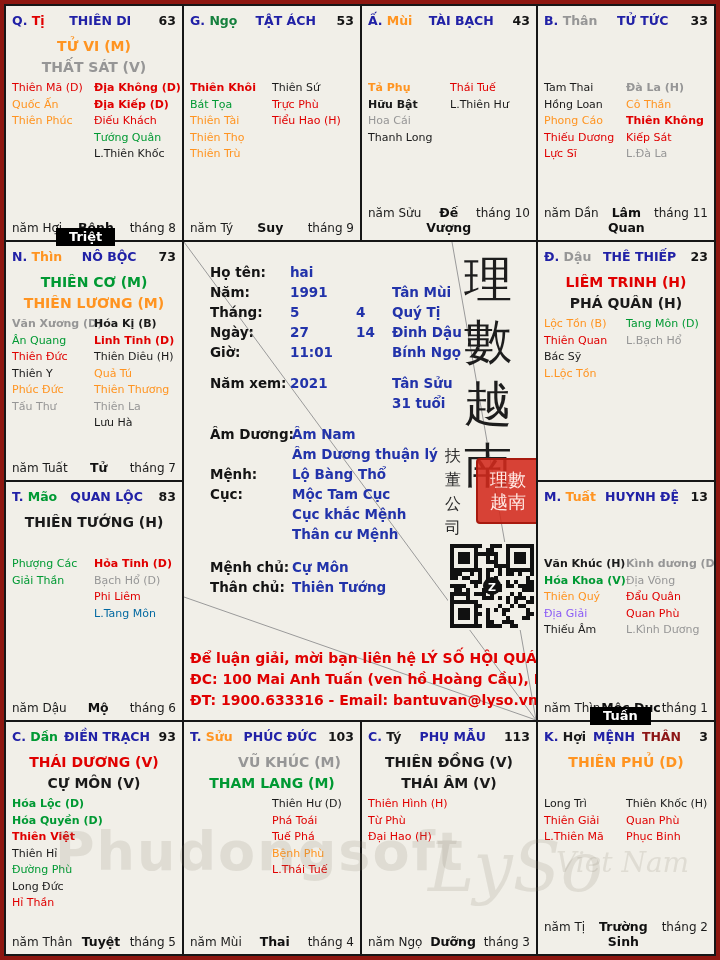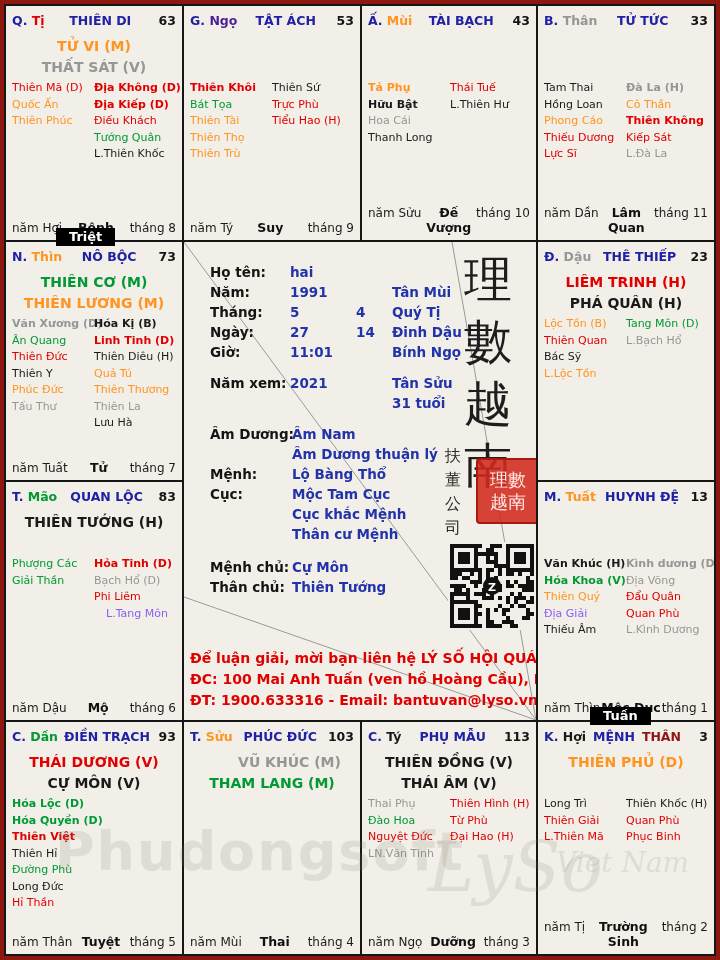--- a/index.html
+++ b/index.html
@@ -105,21 +105,21 @@
           </div>
         </div>
         <div class="ftr">
           <span class="fy">năm Hợi</span>
           <span class="fvan">Bệnh</span>
           <span class="fm">tháng 8</span>
         </div>
       </div>
     <div class="cell p-ngo">
         <div class="hdr">
-          <span class="canchi"><span style="color: rgb(33, 33, 166);">G. </span><span style="color: #4c1d95;">Ngọ</span></span>
+          <span class="canchi"><span style="color: rgb(33, 33, 166);">G. </span><span style="color: #15803d;">Ngọ</span></span>
           <span class="pname">TẬT ÁCH</span>
           <span class="num">53</span>
         </div>
         <div class="mains"></div>
         <div class="cols">
           <div class="colL">
             <div class="star" style="color: rgb(224, 0, 0); font-weight: bold;">Thiên Khôi</div>
             <div class="star" style="color: rgb(0, 153, 51);">Bát Tọa</div>
             <div class="star" style="color: rgb(255, 148, 33);">Thiên Tài</div>
             <div class="star" style="color: rgb(255, 148, 33);">Thiên Thọ</div>
@@ -260,21 +260,21 @@
         </div>
         <div class="cols">
           <div class="colL">
             <div class="star" style="color: rgb(0, 153, 51);">Phượng Các</div>
             <div class="star" style="color: rgb(0, 153, 51);">Giải Thần</div>
           </div>
           <div class="colR">
             <div class="star" style="color: rgb(224, 0, 0); font-weight: bold;">Hỏa Tinh (D)</div>
             <div class="star" style="color: rgb(150, 150, 150);">Bạch Hổ (D)</div>
             <div class="star" style="color: rgb(224, 0, 0);">Phi Liêm</div>
-            <div class="star" style="color: #8b5cf6; text-align: center;">L.Tang Môn</div>
+            <div class="star" style="color: #0369a1;">L.Tang Môn</div>
           </div>
         </div>
         <div class="ftr">
           <span class="fy">năm Dậu</span>
           <span class="fvan">Mộ</span>
           <span class="fm">tháng 6</span>
         </div>
       </div>
     <div class="cell p-tuat">
         <div class="hdr">
@@ -338,44 +338,45 @@
           <span class="canchi"><span style="color: rgb(33, 33, 166);">T. </span><span style="color: rgb(255, 148, 33);">Sửu</span></span>
           <span class="pname">PHÚC ĐỨC</span>
           <span class="num">103</span>
         </div>
         <div class="mains">
           <div class="star" style="color: rgb(150, 150, 150); font-weight: bold; padding-left: 35px;">VŨ KHÚC (M)</div>
           <div class="star" style="color: rgb(0, 153, 51); font-weight: bold;">THAM LANG (M)</div>
         </div>
         <div class="cols">
           <div class="colL"></div>
+          <div class="colR">
+            <div class="star" style="color: rgb(26, 26, 26);">Thiên Hư (D)</div>
+            <div class="star" style="color: rgb(224, 0, 0);">Phá Toái</div>
+            <div class="star" style="color: rgb(224, 0, 0);">Tuế Phá</div>
+            <div class="star" style="color: rgb(255, 148, 33);">Bệnh Phù</div>
+            <div class="star" style="color: rgb(224, 0, 0);">L.Thái Tuế</div>
+          </div>
         </div>
         <div class="ftr">
           <span class="fy">năm Mùi</span>
           <span class="fvan">Thai</span>
           <span class="fm">tháng 4</span>
         </div>
       </div>
     <div class="cell p-ty">
         <div class="hdr">
           <span class="canchi"><span style="color: rgb(33, 33, 166);">C. </span><span style="color: rgb(26, 26, 26);">Tý</span></span>
           <span class="pname">PHỤ MẪU</span>
           <span class="num">113</span>
         </div>
         <div class="mains">
           <div class="star" style="color: rgb(26, 26, 26); font-weight: bold;">THIÊN ĐỒNG (V)</div>
           <div class="star" style="color: rgb(26, 26, 26); font-weight: bold;">THÁI ÂM (V)</div>
         </div>
         <div class="cols">
-          <div class="colL">
-            <div class="star" style="color: rgb(150, 150, 150);">Thai Phụ</div>
-            <div class="star" style="color: rgb(0, 153, 51);">Đào Hoa</div>
-            <div class="star" style="color: rgb(224, 0, 0);">Nguyệt Đức</div>
-            <div class="star" style="color: rgb(150, 150, 150);">LN.Văn Tinh</div>
-          </div>
           <div class="colR">
             <div class="star" style="color: rgb(224, 0, 0);">Thiên Hình (H)</div>
             <div class="star" style="color: rgb(224, 0, 0);">Từ Phù</div>
             <div class="star" style="color: rgb(224, 0, 0);">Đại Hao (H)</div>
           </div>
         </div>
         <div class="ftr">
           <span class="fy">năm Ngọ</span>
           <span class="fvan">Dưỡng</span>
           <span class="fm">tháng 3</span>

